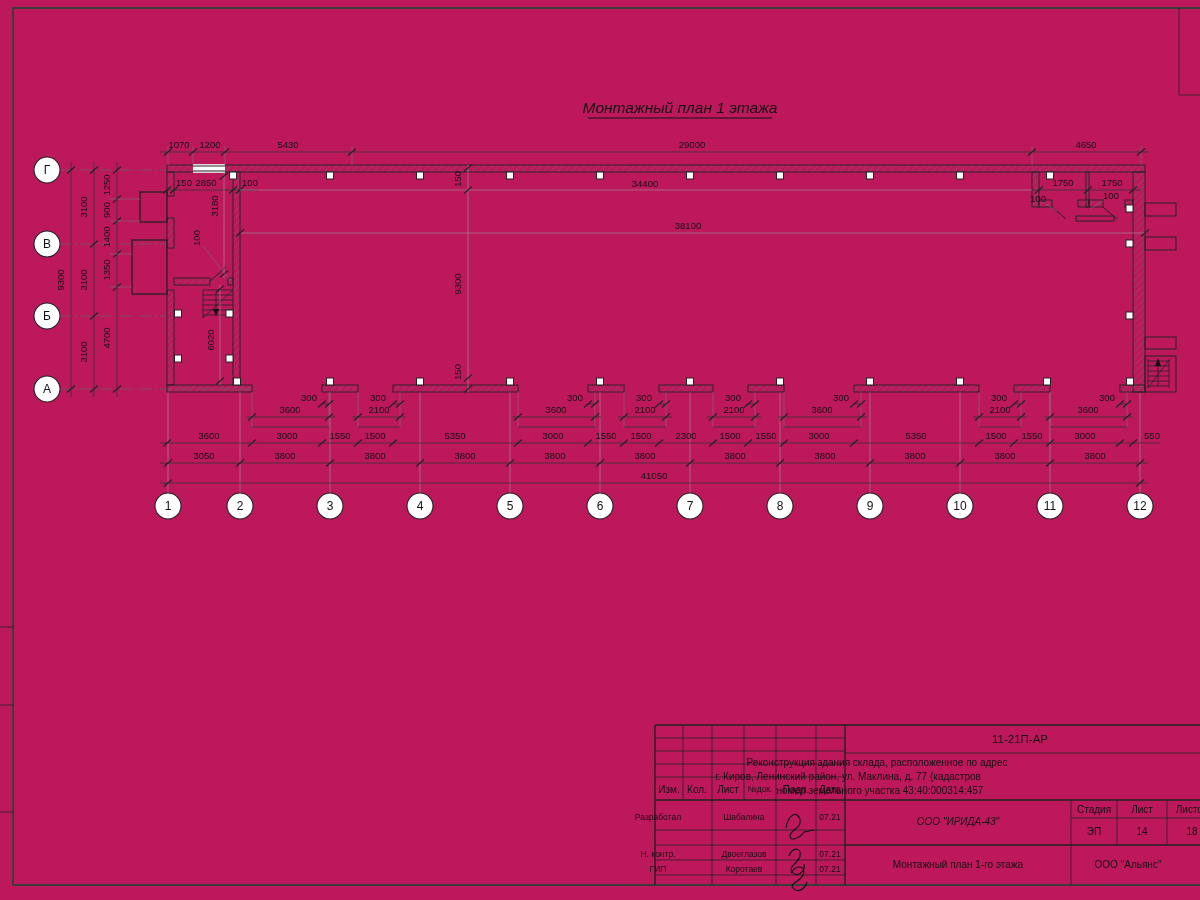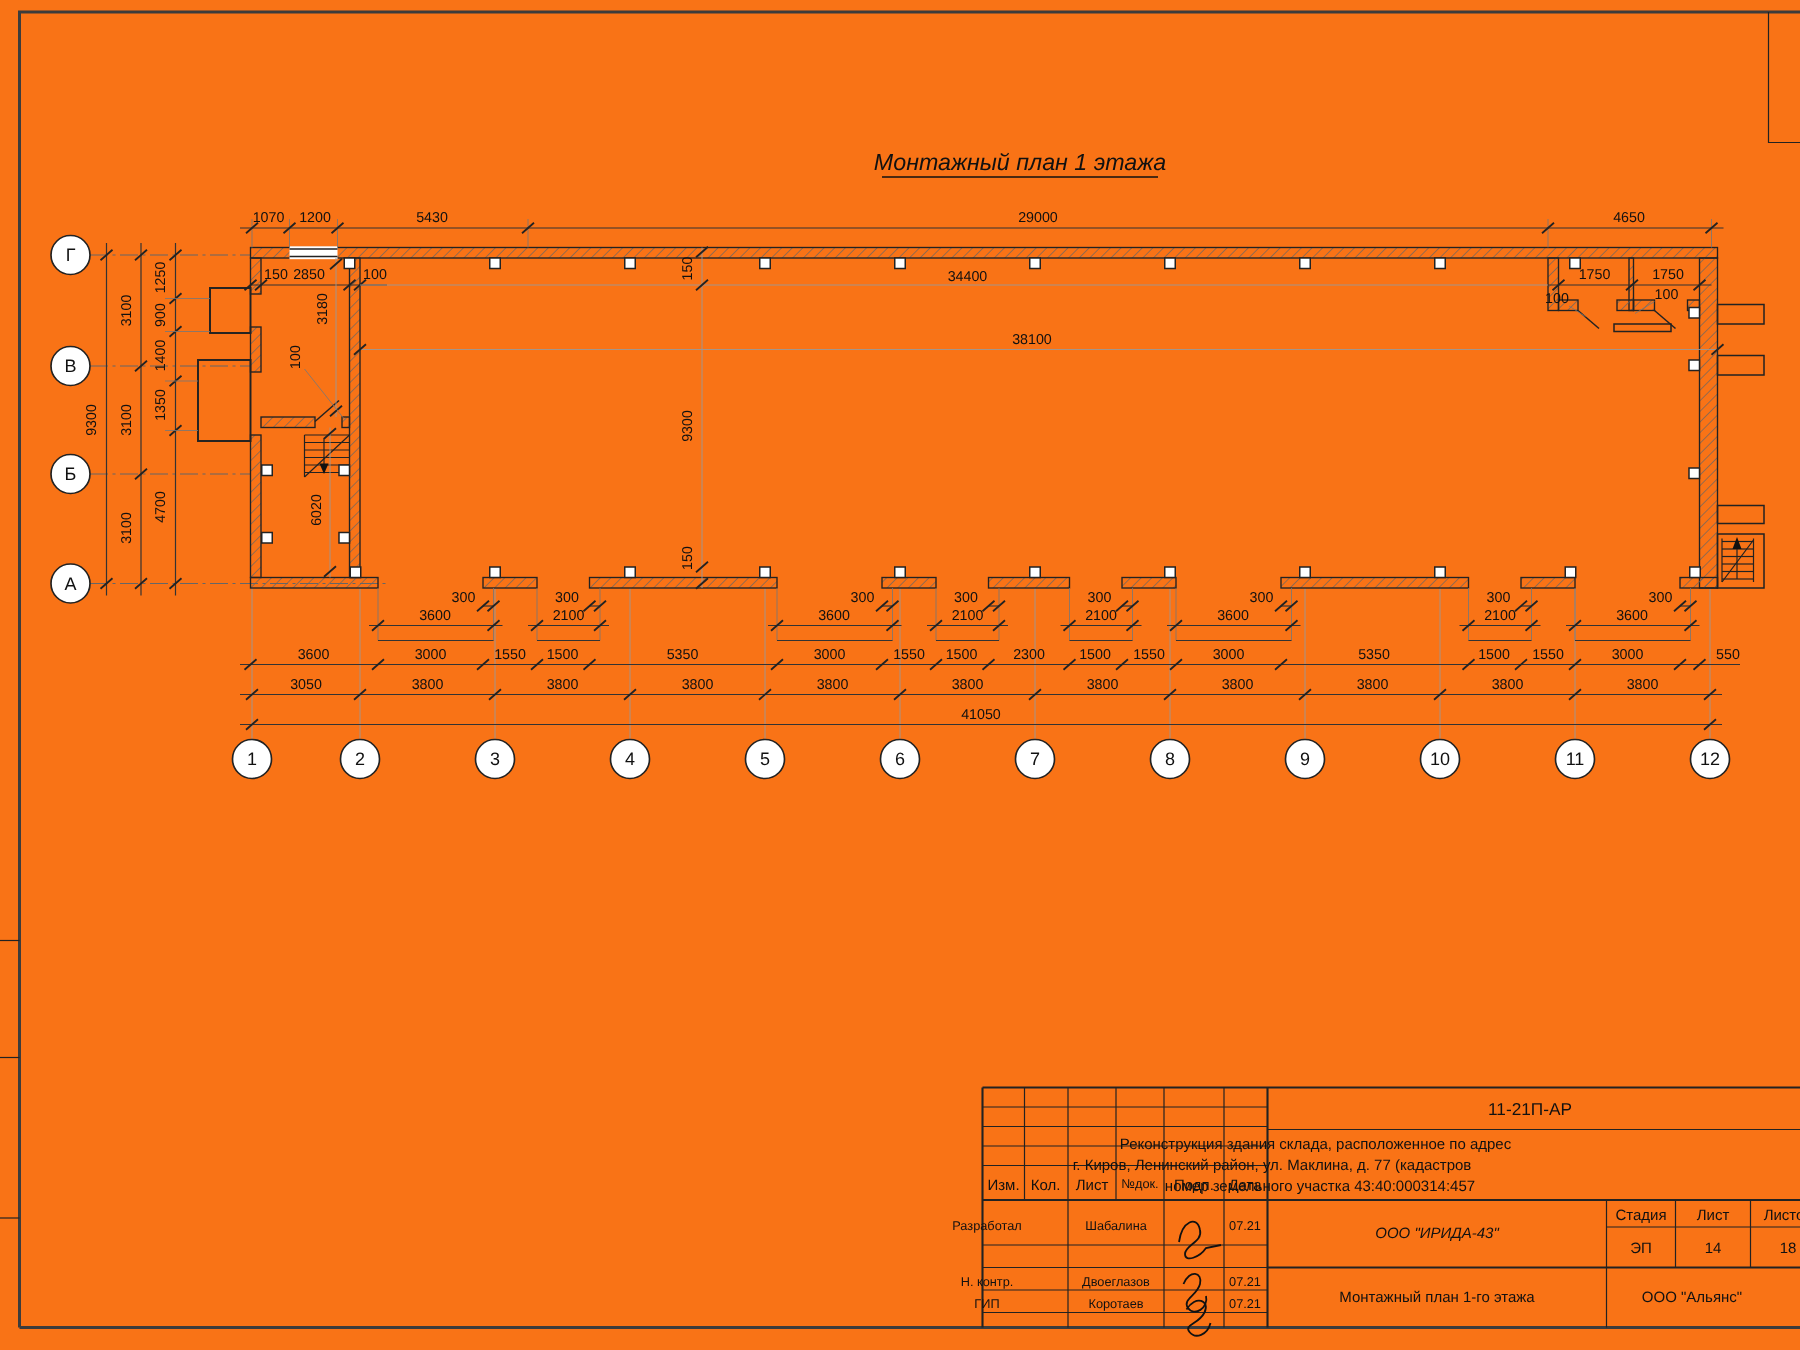--- a/index.html
+++ b/index.html
@@ -1,16 +1,16 @@
 <!DOCTYPE html>
 <html><head>
 <meta charset="utf-8">
 <style>
   html,body{margin:0;padding:0;background:#fff;}
-  #sheet{width:1200px;height:900px;position:relative;background:#f97316;}
+  #sheet{width:1200px;height:900px;position:relative;background:#be185d;}
   svg{display:block;}
   text{font-family:"Liberation Sans","DejaVu Sans",sans-serif;fill:#111;}
   .dim{font-size:9.5px;text-anchor:middle;}
   .bb{font-size:12px;text-anchor:middle;}
   .ttl{font-size:15.5px;font-style:italic;text-anchor:middle;}
   .ts{font-size:10px;text-anchor:middle;}
   .tsb{font-size:11.5px;text-anchor:middle;}
   .tss{font-size:8.5px;}
   .tsi{font-style:italic;}
   .w{fill:url(#hatch);stroke:#222;stroke-width:0.9;}

